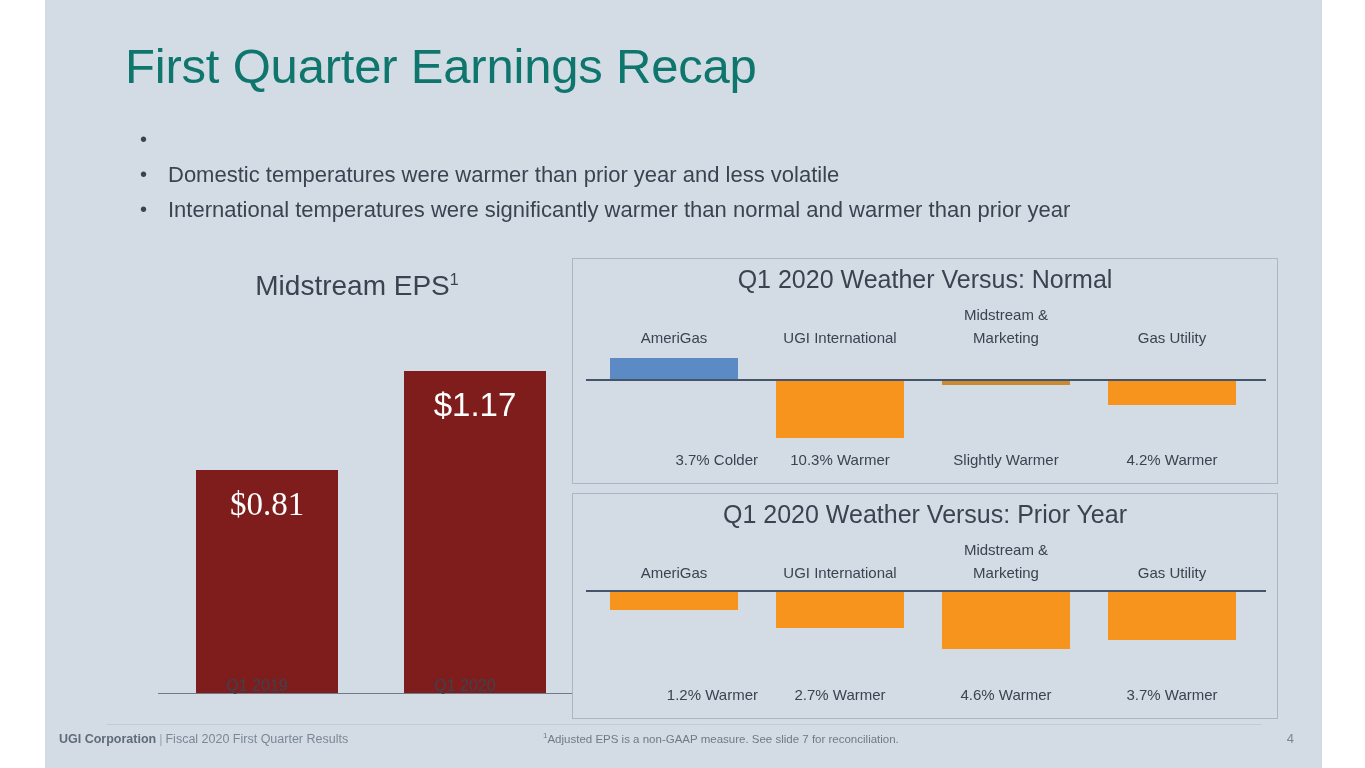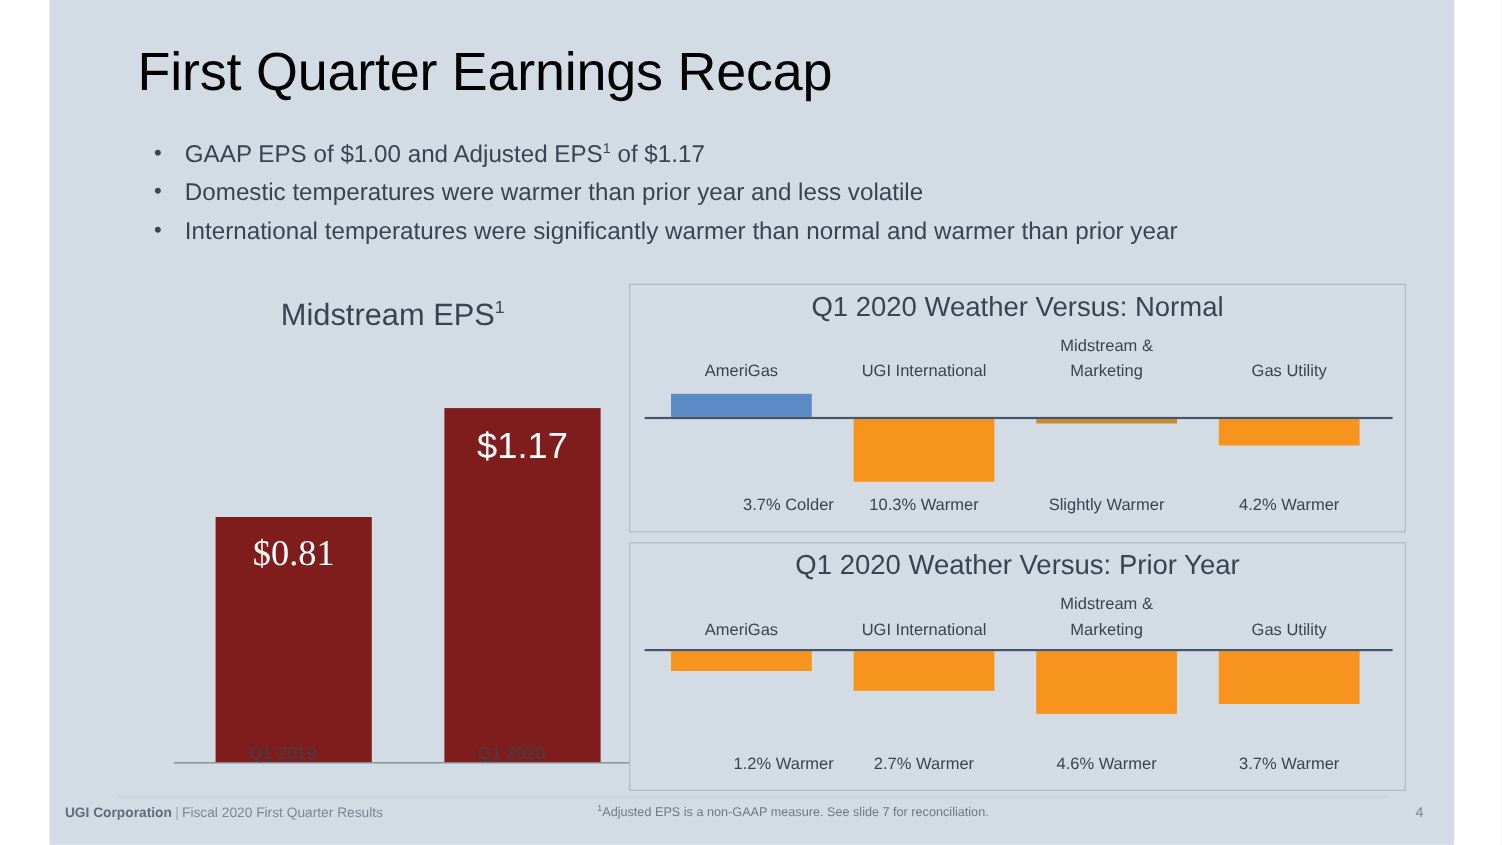--- a/index.html
+++ b/index.html
@@ -25,21 +25,21 @@
     overflow: hidden;
   }
 
   
   .slide-title {
     position: absolute;
     left: 80px;
     top: 38px;
     font-size: 49px;
     font-weight: 400;
-    color: #000000;
+    color: #0f766e;
     letter-spacing: -0.2px;
     white-space: nowrap;
   }
 
   
   .bullets {
     position: absolute;
     left: 95px;
     top: 122px;
     width: 1160px;
@@ -260,21 +260,20 @@
 <body>
 
 <div class="slide">
 
   <div class="slide-title">First Quarter Earnings Recap</div>
 
   <div class="bullets">
 
     <div class="bullet-row">
       <span class="bullet-dot">•</span>
-      <span class="bullet-text"><span>GAAP EPS of $1.00 and Adjusted EPS</span><sup>1</sup><span> of $1.17</span></span>
     </div>
 
     <div class="bullet-row">
       <span class="bullet-dot">•</span>
       <span class="bullet-text"><span>Domestic temperatures were warmer than prior year and less volatile</span></span>
     </div>
 
     <div class="bullet-row">
       <span class="bullet-dot">•</span>
       <span class="bullet-text"><span>International temperatures were significantly warmer than normal and warmer than prior year</span></span>

